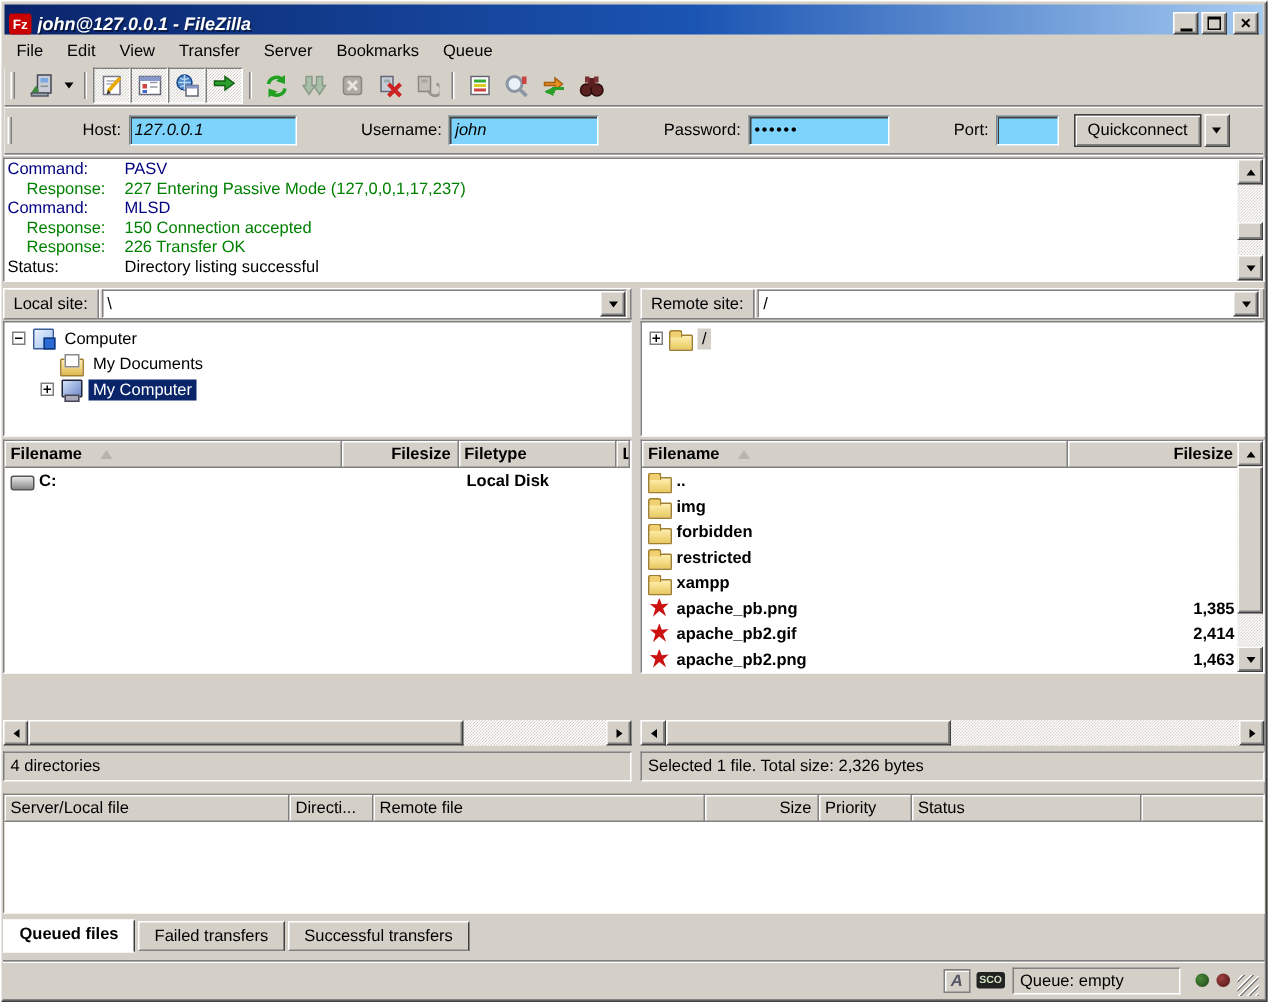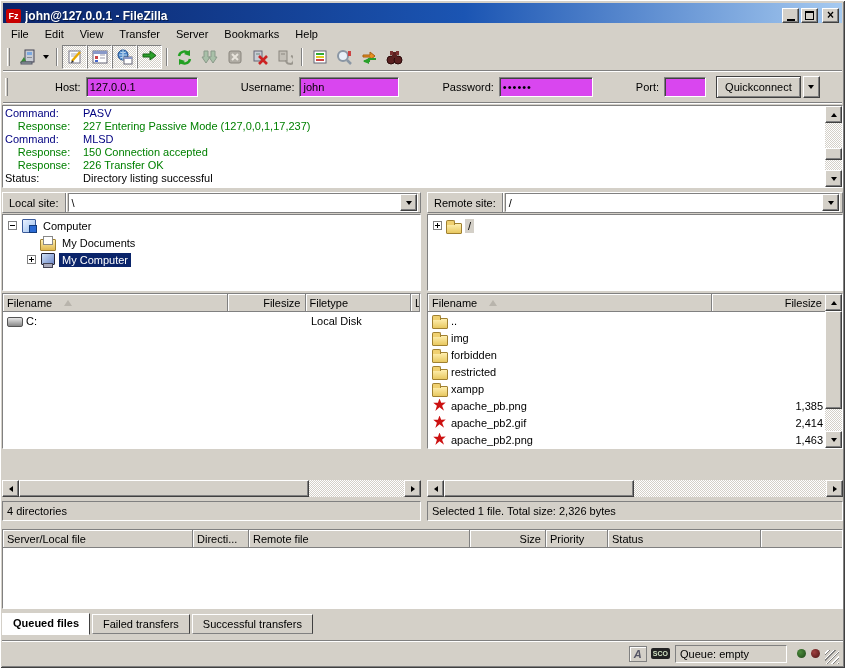--- a/index.html
+++ b/index.html
@@ -9,21 +9,21 @@
   .window { position:relative; width:845px; height:668px; background:#D4D0C8;
     box-shadow: inset 1px 1px 0 #fff, inset -1px -1px 0 #404040, inset 2px 2px 0 #d4d0c8, inset -2px -2px 0 #808080;
     overflow:hidden; }
 
   
   .titlebar { position:absolute; left:3px; top:3px; width:839px; height:20px;
     background:linear-gradient(90deg,#0A246A,#1B55B3 55%,#A6CAF0); display:flex; align-items:flex-end; padding:0 3px; }
   .fz-logo { width:15px; height:14px; background:#C80000; border-radius:2px; color:#fff; font-weight:bold;
     font-size:9px; display:flex; align-items:center; justify-content:center; margin-right:4px; flex:none; }
   .title-text { color:#fff; font-weight:bold; font-size:12px; flex:1;
-    text-shadow:1px 1px 0 rgba(0,0,0,.4); white-space:nowrap; overflow:hidden; }
+    text-shadow:1px 1px 0 rgba(0,0,0,.4); white-space:nowrap; overflow:hidden;font-style:italic; }
   .winbtns { display:flex; gap:2px; }
   .wbtn { width:17px; height:15px; background:#D4D0C8; border:1px solid; border-color:#fff #404040 #404040 #fff;
     box-shadow:inset -1px -1px 0 #808080; display:flex; align-items:center; justify-content:center;
     font-size:10px; font-weight:bold; line-height:1; }
   .wbtn.close { margin-left:2px; }
   .glyph-min { width:8px; height:2px; background:#000; margin-top:8px; }
   .glyph-max { width:9px; height:9px; border:1px solid #000; border-top:2px solid #000; }
   .glyph-close { font-size:12px; font-weight:bold; margin-top:-1px; }
 
   
@@ -43,21 +43,21 @@
     background-size:2px 2px; background-position:0 0,1px 1px; }
   .tbtn svg { display:block; }
   .dd-arrow { width:13px; height:22px; display:flex; align-items:center; justify-content:center; }
   .tri-down { width:0; height:0; border-left:3px solid transparent; border-right:3px solid transparent; border-top:4px solid #000; }
 
   
   .quickbar { position:absolute; left:3px; top:71px; width:839px; height:32px; display:flex; align-items:center;
     border-bottom:1px solid #808080; box-shadow:0 1px 0 #fff; }
   .quickbar label { margin:0 5px 0 10px;padding-left:33px; }
   .txt { height:20px; border:1px solid; border-color:#808080 #fff #fff #808080; box-shadow:inset 1px 1px 0 #404040;
-    background:#d946ef; padding:2px 3px; font-family:inherit; font-size:11px; }
+    background:#7dd3fc; padding:2px 3px; font-family:inherit; font-size:11px;font-style:italic; }
   .txt.host { width:112px; } .txt.user { width:100px; } .txt.pass { width:94px; letter-spacing:1px; } .txt.port { width:42px; }
   .qc-btn { height:22px; margin-left:10px; padding:0 8px; background:#D4D0C8; border:1px solid; border-color:#404040;
     box-shadow:inset 1px 1px 0 #fff, inset -1px -1px 0 #808080; font-family:inherit; font-size:11px; }
   .qc-dd { width:17px; height:22px; margin-left:2px; background:#D4D0C8; border:1px solid; border-color:#fff #404040 #404040 #fff;
     box-shadow:inset -1px -1px 0 #808080; display:flex; align-items:center; justify-content:center; }
 
   
   .logpanel { position:absolute; left:2px; top:105px; width:841px; height:83px; background:#fff;
     border:1px solid; border-color:#808080 #fff #fff #808080; }
   .log-lines { position:absolute; left:2px; top:1px; right:18px; bottom:1px; overflow:hidden; }
@@ -98,21 +98,21 @@
   .exp { width:9px; height:9px; border:1px solid #808080; background:#fff; position:relative; flex:none; margin-right:4px; }
   .exp::before, .exp.minus::before { content:""; position:absolute; left:1px; right:1px; top:3px; height:1px; background:#000; }
   .exp.plus::after { content:""; position:absolute; top:1px; bottom:1px; left:3px; width:1px; background:#000; }
   .tree-label { padding:1px 3px; }
   .tree-label.sel-active { background:#0A246A; color:#fff; }
   .tree-label.sel-inactive { background:#D4D0C8; }
   .ind1 { margin-left:5px; } .ind2 { margin-left:24px; } .noexp { width:13px; flex:none; }
 
   
   .filelist { position:absolute; left:0; top:103px; right:0; height:156px; background:#fff;
-    border:1px solid; border-color:#808080 #fff #fff #808080; overflow:hidden; }
+    border:1px solid; border-color:#808080 #fff #fff #808080; overflow:hidden;font-weight:bold; }
   .lheader { display:flex; height:18px; background:#D4D0C8; }
   .hcell { height:18px; border-right:1px solid #808080; box-shadow:inset 1px 1px 0 #fff, inset -1px 0 0 #80808000, 1px 0 0 #fff;
     border-bottom:1px solid #808080; display:flex; align-items:center; padding:0 4px; position:relative; background:#D4D0C8;
     white-space:nowrap; overflow:hidden; }
   .hcell.right { justify-content:flex-end; }
   .sort-asc { width:0; height:0; border-left:4px solid transparent; border-right:4px solid transparent;
     border-bottom:6px solid #b8b4ac; margin-left:12px; }
   .lbody { position:relative; overflow:hidden; }
   .frow { height:17px; display:flex; align-items:center; white-space:nowrap; }
   .frow.sel { background:#D4D0C8; }
@@ -195,21 +195,21 @@
   </div>
 
   <div class="menubar">
 
   <span class="menu-item">File</span>
       <span class="menu-item">Edit</span>
       <span class="menu-item">View</span>
       <span class="menu-item">Transfer</span>
       <span class="menu-item">Server</span>
       <span class="menu-item">Bookmarks</span>
-      <span class="menu-item">Help</span>
+      <span class="menu-item">Queue</span>
     </div>
 
   <div class="toolbar">
     <span class="gripper"></span>
     <span class="tbtn">
         <svg width="17" height="17">
           <rect x="7" y="1" width="9" height="12" fill="#c8ccd4" stroke="#445"></rect>
           <rect x="9" y="3" width="5" height="3" fill="#7aa8e0"></rect>
           <rect x="9" y="8" width="5" height="1" fill="#8a8e96"></rect>
           <path d="M2,14 L6,8 L8,12 Z" fill="#3a8a3a"></path>

